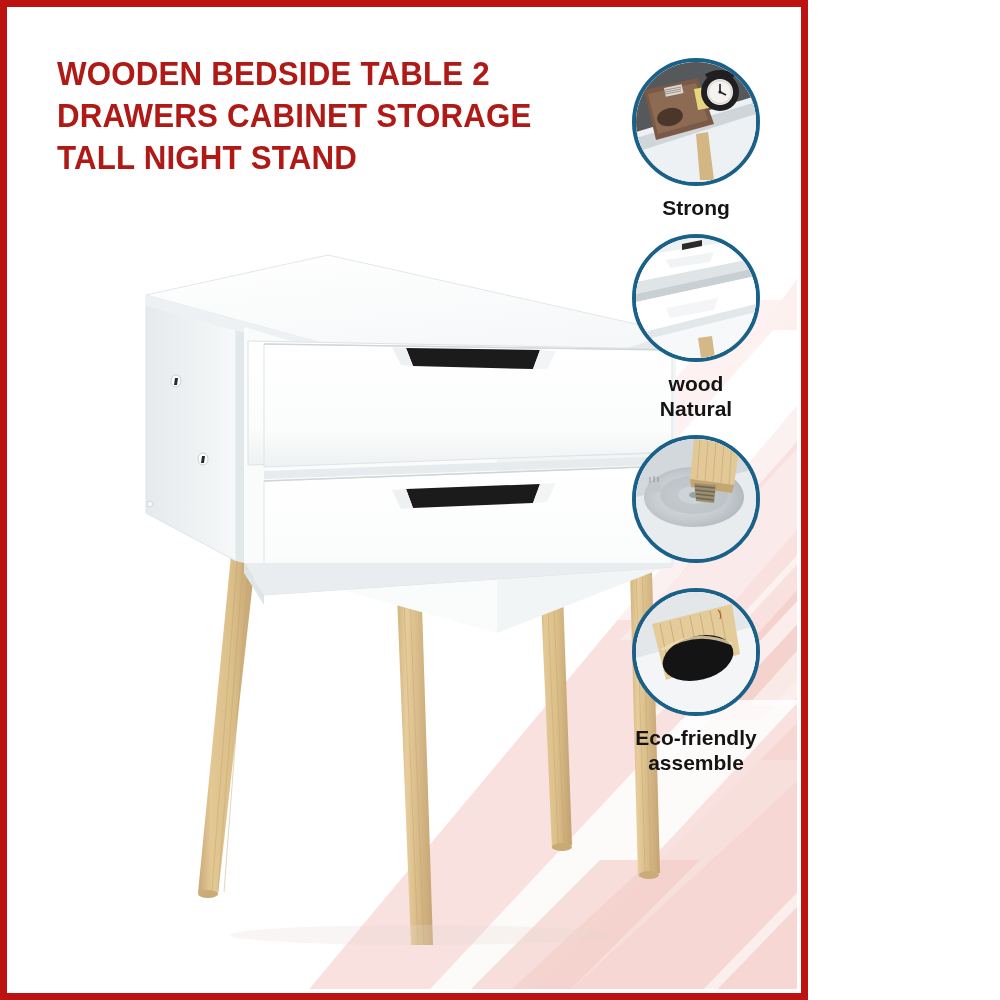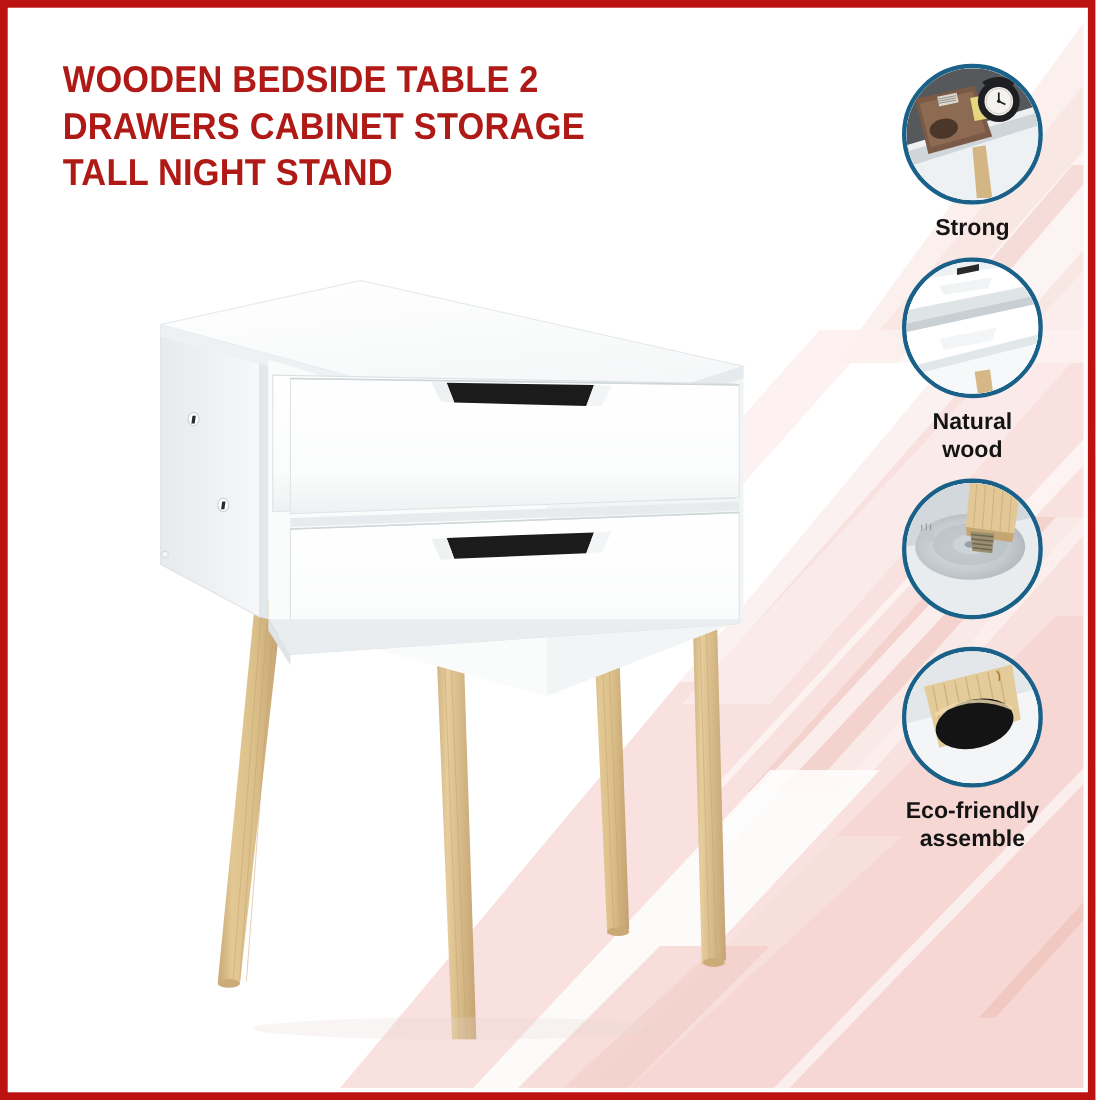--- a/index.html
+++ b/index.html
@@ -6,21 +6,21 @@
   * { box-sizing: border-box; margin: 0; padding: 0; }
   html, body {
     width: 1000px; height: 1000px;
     background: #ffffff;
     font-family: "Liberation Sans", sans-serif;
     overflow: hidden;
   }
 
   .page {
     position: relative;
-    width: 996px; height: 1000px;
+    width: 808px; height: 1000px;
     background: #5eead4;
     overflow: hidden;
   }
 
   
   .frame-border {
     position: absolute;
     inset: 0;
     border: 7px solid #bc1212;
     z-index: 60;
@@ -362,22 +362,22 @@
           <polygon points="30,70 82,60 78,72 34,80" fill="#f3f5f6"></polygon>
 
           <polygon points="0,104 120,74 120,120 0,120" fill="#f6f8f9"></polygon>
 
           <polygon points="46,6 66,2 66,8 46,12" fill="#2a2a2a"></polygon>
 
           <polygon points="62,100 76,98 79,120 65,120" fill="#d5b886"></polygon>
         </svg>
       </div>
       <div class="feature-label">
+        <div>wood</div>
         <div>Natural</div>
-        <div>wood</div>
       </div>
     </div>
 
     <div class="feature f3">
       <div class="feature-circle">
         <svg viewBox="0 0 120 120" xmlns="http://www.w3.org/2000/svg">
           <defs>
             <radialGradient id="plate" cx="0.45" cy="0.5" r="0.65">
               <stop offset="0%" stop-color="#dfe3e6"></stop>
               <stop offset="60%" stop-color="#c4cace"></stop>

